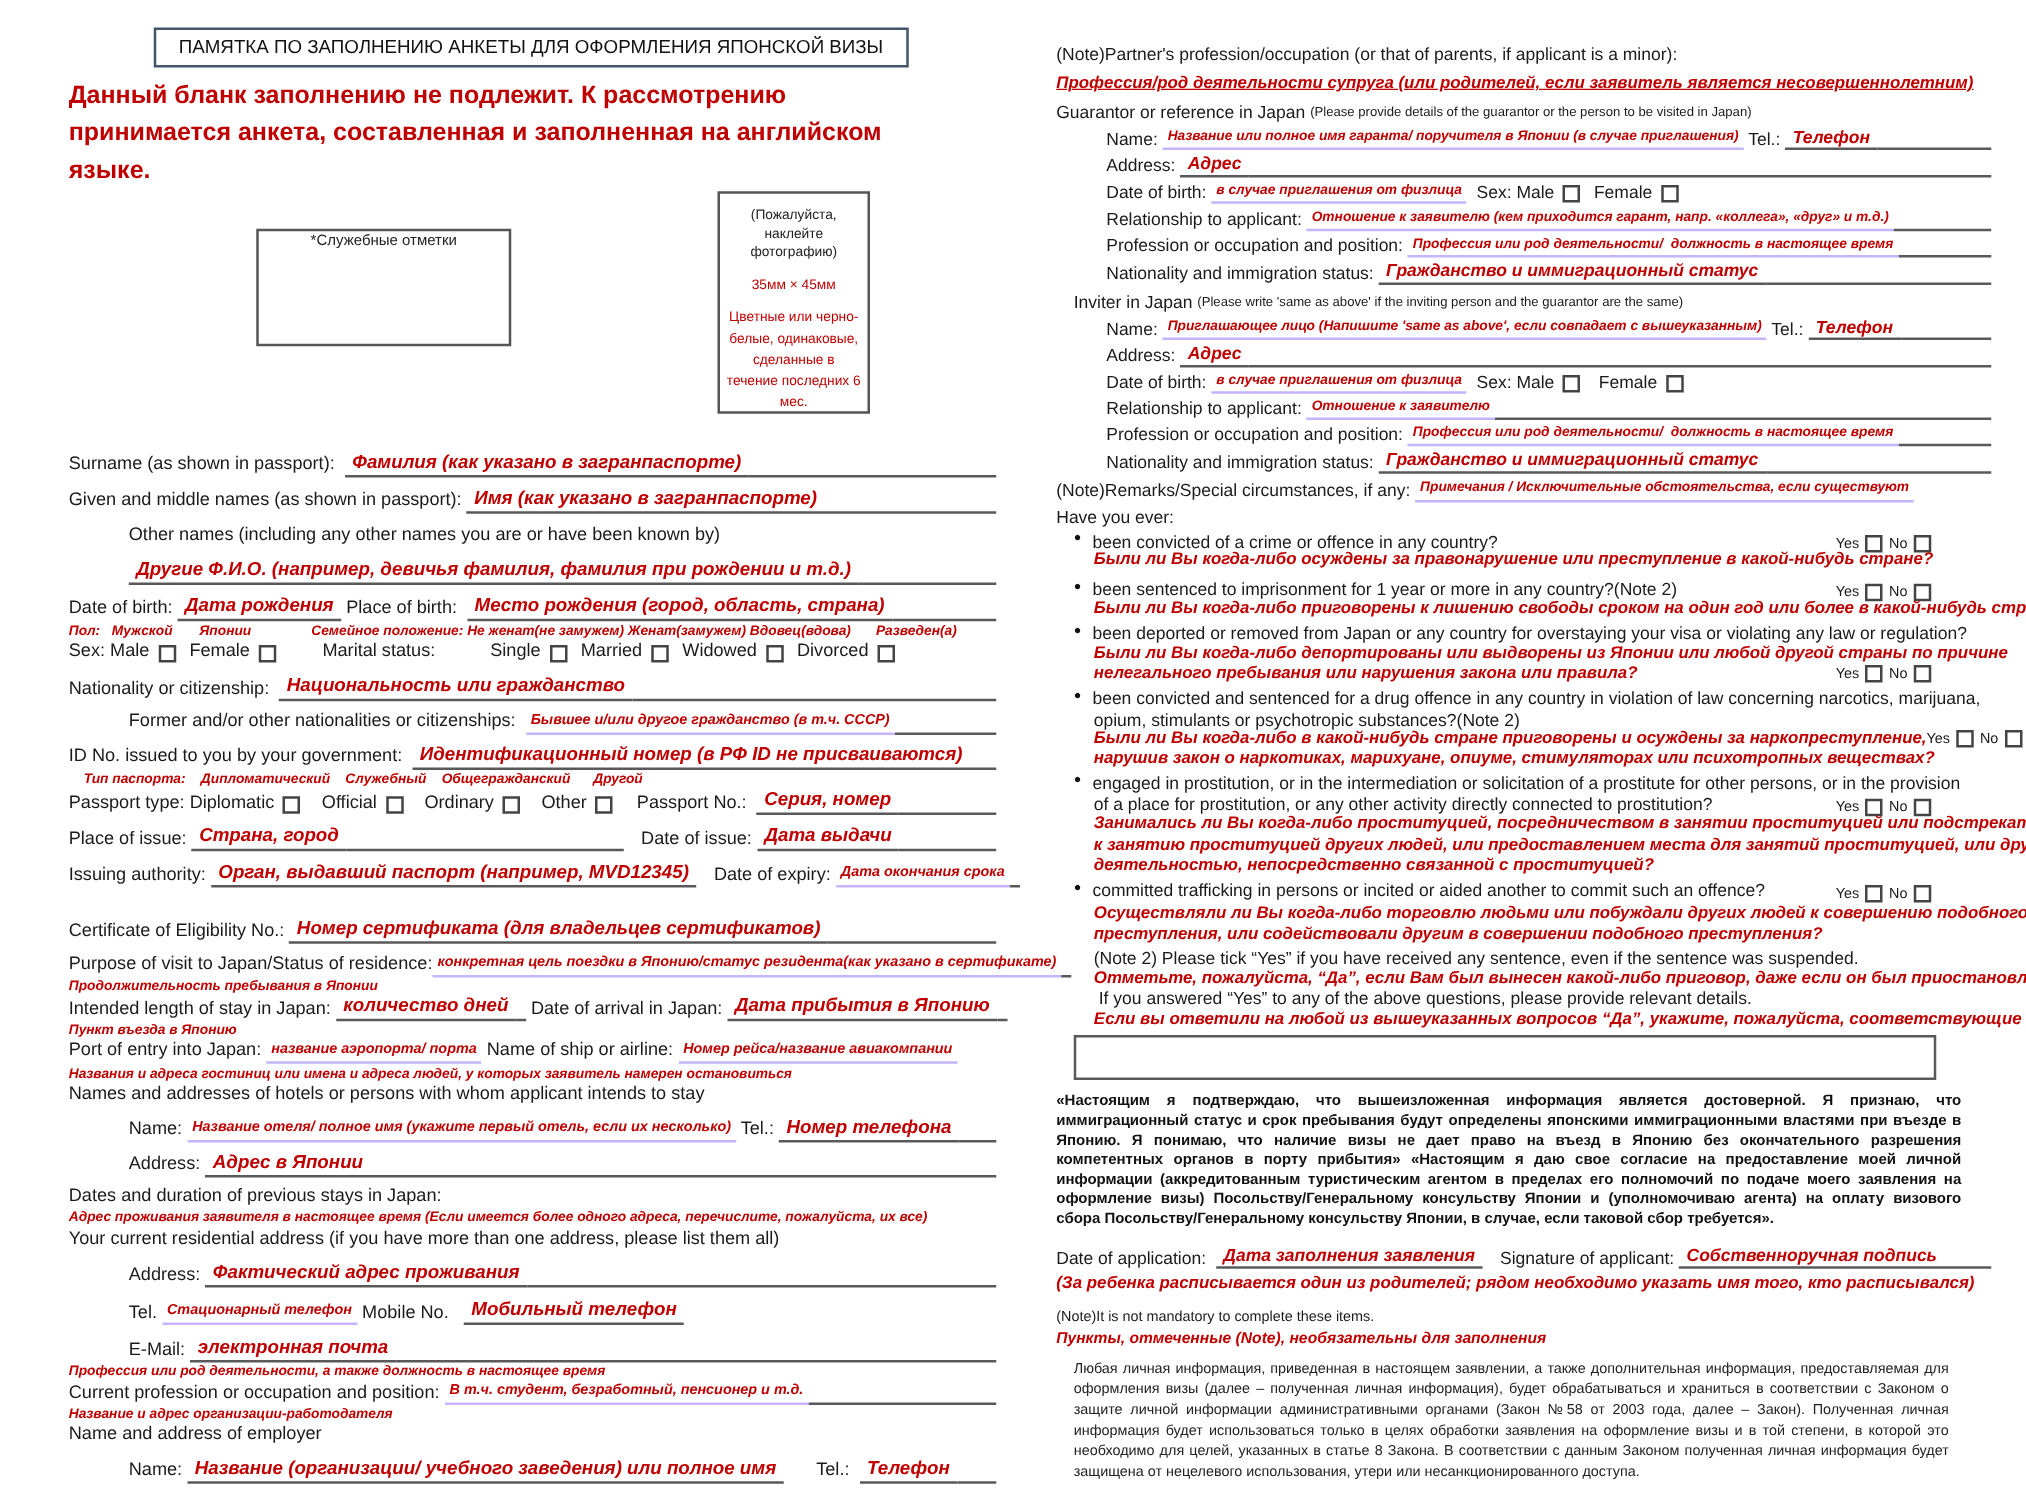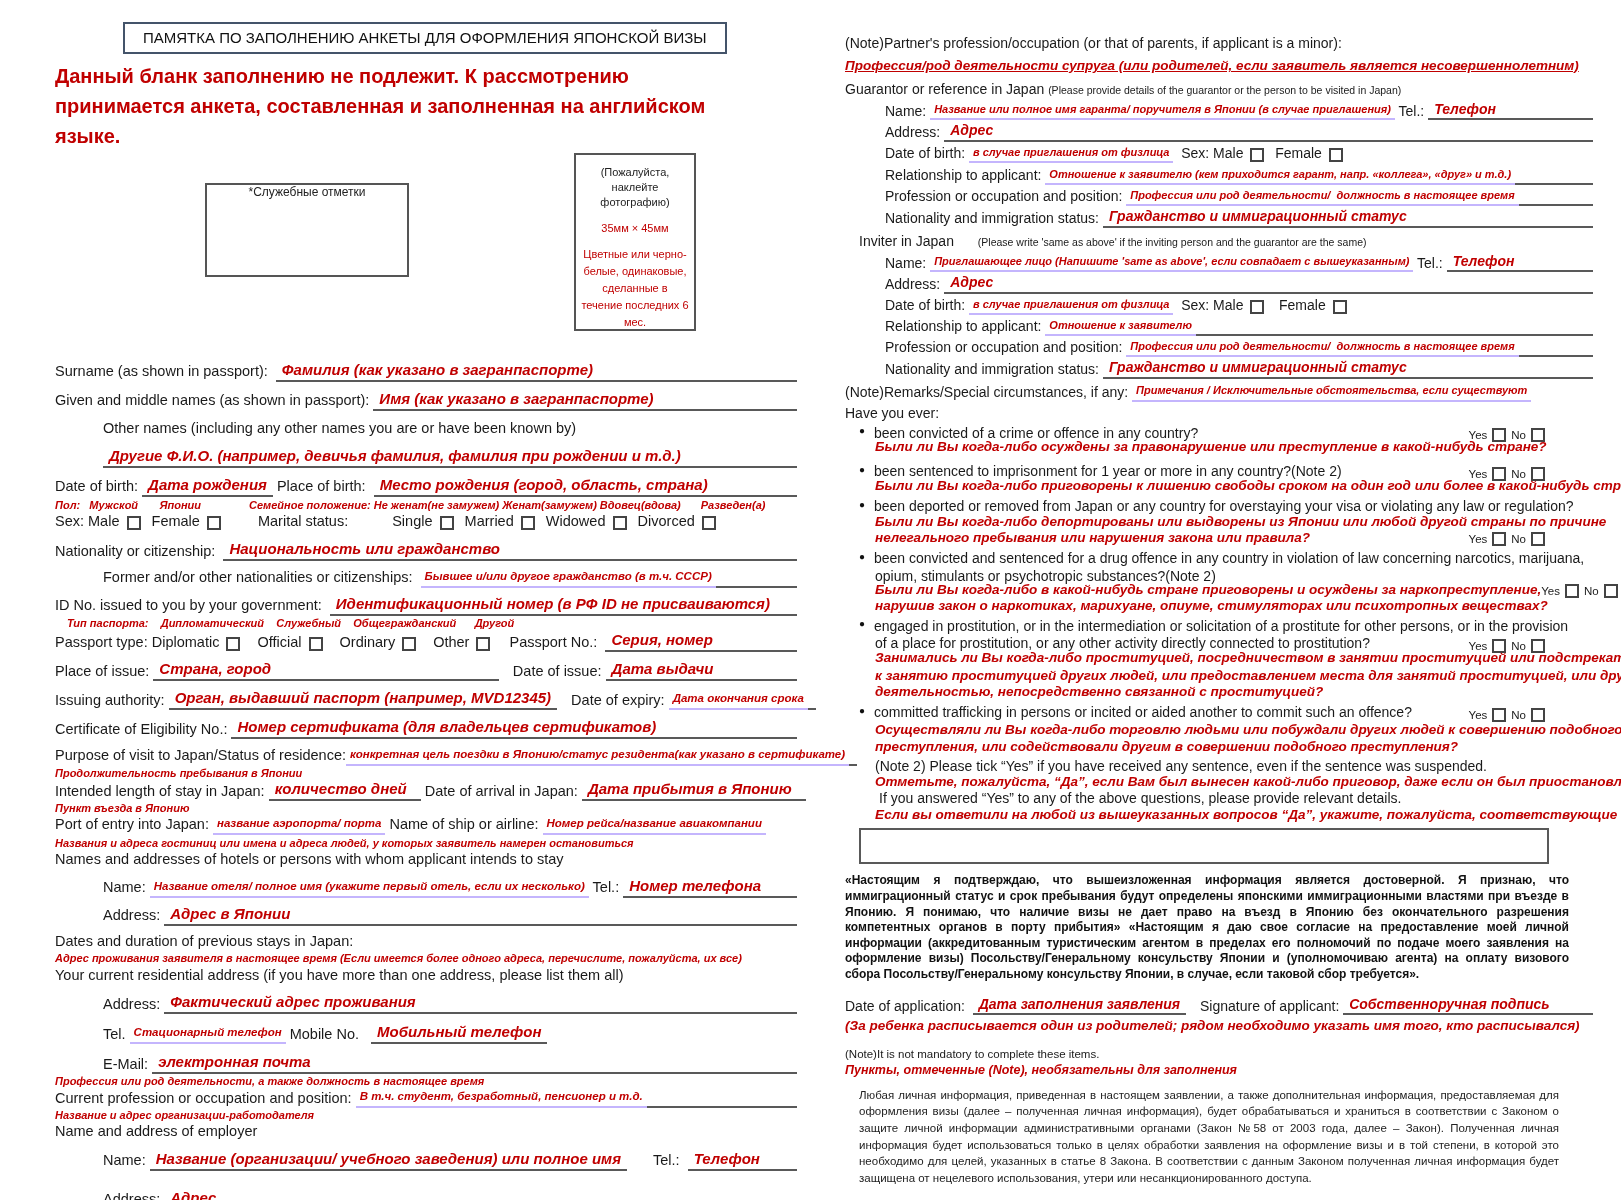--- a/index.html
+++ b/index.html
@@ -169,21 +169,21 @@
           <span class="seg line" style="flex-grow: 0.35;"></span>
         </div>
         <div class="row" style="margin-top: 8px;">
           <span class="seg en">Issuing authority: </span>
           <span class="seg fill">Орган, выдавший паспорт (например, MVD12345)</span>
           <span class="seg gap" style="width: 14px;"></span>
           <span class="seg en">Date of expiry: </span>
           <span class="seg fillsm">Дата окончания срока</span>
           <span class="seg line" style="flex-grow: 1;"></span>
         </div>
-        <div class="row" style="margin-top: 8px;">
+        <div class="row" style="margin-top: 24px;">
           <span class="seg en">Certificate of Eligibility No.: </span>
           <span class="seg fill">Номер сертификата (для владельцев сертификатов)</span>
           <span class="seg line" style="flex-grow: 1;"></span>
         </div>
         <div class="row" style="margin-top: 7px;">
           <span class="seg en">Purpose of visit to Japan/Status of residence:</span>
           <span class="seg fillsm">конкретная цель поездки в Японию/статус резидента(как указано в сертификате)</span>
           <span class="seg line" style="flex-grow: 1;"></span>
         </div>
         <div class="row" style="margin-top: 0px;">
@@ -318,21 +318,21 @@
         <div class="row" style="margin-top: 2px; padding-left: 40px;">
           <span class="seg en">Profession or occupation and position: </span>
           <span class="seg fillsm">Профессия или род деятельности/  должность в настоящее время</span>
           <span class="seg line" style="flex-grow: 1;"></span>
         </div>
         <div class="row" style="margin-top: 2px; padding-left: 40px;">
           <span class="seg en">Nationality and immigration status: </span>
           <span class="seg fill">Гражданство и иммиграционный статус</span>
           <span class="seg line" style="flex-grow: 1;"></span>
         </div>
-        <div class="row" style="margin-top: 4px; padding-left: 14px; gap: 20px;">
+        <div class="row" style="margin-top: 4px; padding-left: 14px;">
           <span class="seg en">Inviter in Japan </span>
           <span class="seg ensm">(Please write 'same as above' if the inviting person and the guarantor are the same)</span>
         </div>
         <div class="row" style="margin-top: 2px; padding-left: 40px;">
           <span class="seg en">Name: </span>
           <span class="seg fillsm">Приглашающее лицо (Напишите 'same as above', если совпадает с вышеуказанным)</span>
           <span class="seg en"> Tel.: </span>
           <span class="seg fill">Телефон</span>
           <span class="seg line" style="flex-grow: 1;"></span>
         </div>

